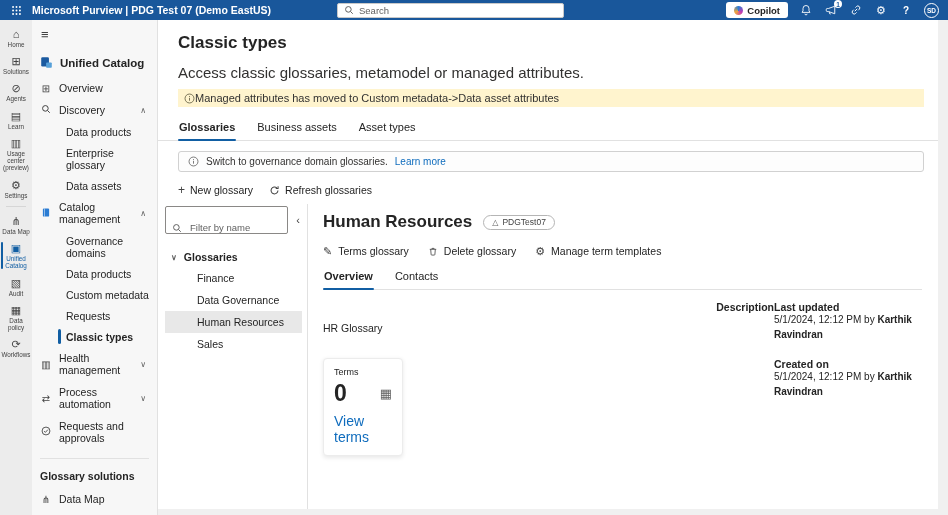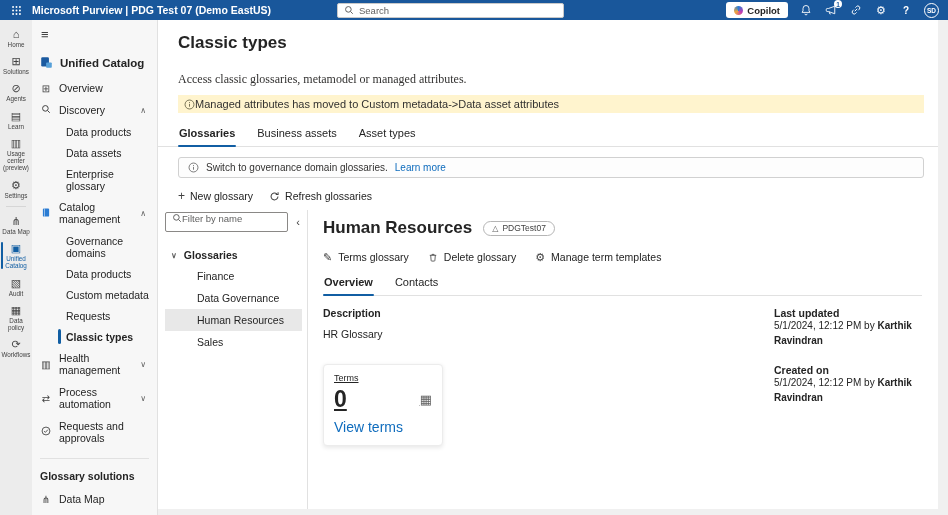--- a/index.html
+++ b/index.html
@@ -39,59 +39,59 @@
   .sb-child { display:block; padding:4.5px 4px 4.5px 34px; cursor:pointer; position:relative; }
   .sb-child.selected { font-weight:700; }
   .sb-child.selected::before { content:""; position:absolute; left:26px; top:3px; bottom:3px; width:3px; background:var(--accent,#115ea3); border-radius:2px; }
   .sb-divider { height:1px; background:#e1e1e1; margin:9px 8px; }
   .sb-related { padding:2px 8px 6px; font-weight:700; font-size:10.5px; }
 
   
   .main { position:absolute; top:20px; left:158px; right:10px; bottom:6px; background:#fff; display:flex; flex-direction:column; overflow:hidden; }
   .head-sec { padding:13px 14px 0 20px; }
   .page-title { font-size:17px; font-weight:700; color:#242424; }
-  .subtitle { font-size:12px; color:#323130; margin-top:19px;font-family:Liberation Serif, serif; }
+  .subtitle { font-size:15px; color:#323130; margin-top:11px; }
   .warn-banner { margin-top:8px; background:var(--warning_bg,#fff4ce); display:flex; align-items:center; gap:0; padding:3px 6px; font-size:11px; color:#323130; }
   .tabs-row { display:flex; gap:20px; padding:0 20px; margin-top:9px; border-bottom:1px solid #e1e1e1; }
   .tab { position:relative; padding:5px 1px 7px; font-size:11px; color:#242424; cursor:pointer; }
   .tab.active { font-weight:700; }
   .tab.active::after { content:""; position:absolute; left:0; right:0; bottom:-1px; height:2px; background:var(--accent,#115ea3); border-radius:2px; }
   .info-banner { margin:10px 14px 0 20px; border:1px solid #d1d1d1; border-radius:3px; background:#fdfdfd; display:flex; align-items:center; gap:7px; padding:4px 9px; font-size:10px; color:#323130; }
   .link { color:var(--link,#0f6cbd); cursor:pointer; text-decoration:none; }
   .actions-row { display:flex; align-items:center; gap:16px; margin:12px 14px 0 20px; }
   .btn-primary { background:var(--primary,#1b5aa0); color:#fff; border:none; border-radius:2px; height:21px; padding:0 11px; font-size:10.5px; font-weight:700; font-family:inherit; cursor:pointer; }
   .btn-text { display:flex; align-items:center; gap:5px; background:none; border:none; font-family:inherit; font-size:10.5px; color:#242424; cursor:pointer; }
   .btn-text .bt-ico { color:#424242; font-size:12px; line-height:1; }
 
   .split { display:flex; flex:1; min-height:0; margin-top:8px; }
   .tree-pane { width:150px; flex:0 0 150px; border-right:1px solid #e1e1e1; padding:2px 5px 0 7px; }
   .filter-row { display:flex; align-items:center; gap:6px; }
-  .filter-input { flex:1; height:20px; border:1px solid #8a8886; border-radius:2px; background:#fff; display:flex; align-items:flex-start; gap:0; padding:0 6px; color:#616161; }
+  .filter-input { flex:1; height:28px; border:1px solid #8a8886; border-radius:2px; background:#fff; display:flex; align-items:flex-end; gap:8px; padding:0 6px; color:#616161; }
   .filter-input span { font-size:9.5px; }
   .collapse-chev { font-size:11px; color:#424242; cursor:pointer; padding:0 2px; }
   .tree { margin-top:13px; font-size:10.5px; }
   .tree-root { display:flex; align-items:center; gap:7px; font-weight:700; padding:4px 0 4px 6px; cursor:pointer; }
   .tree-root .chev { font-size:8px; color:#616161; }
   .tree-item { padding:5px 0 5px 32px; cursor:pointer; }
   .tree-item.selected { background:var(--selected_bg,#e8e8e8); }
 
   .detail { flex:1; min-width:0; padding:8px 16px 0 15px; display:flex; flex-direction:column; }
   .detail-head { display:flex; align-items:center; gap:11px; }
   .detail-title { font-size:17px; font-weight:700; }
   .badge-pill { display:flex; align-items:center; gap:4px; border:1px solid #b5b5b5; border-radius:10px; padding:1.5px 8px; font-size:8.5px; color:#424242; }
   .badge-pill .b-ico { font-size:8px; color:#616161; }
   .cmdbar { display:flex; align-items:center; gap:19px; margin-top:13px; }
   .cmd { display:flex; align-items:center; gap:6px; font-size:10.5px; color:#242424; cursor:pointer; }
   .cmd .c-ico { color:#424242; font-size:11px; line-height:1; display:flex; align-items:center; }
   .detail-tabs { display:flex; gap:20px; margin-top:8px; border-bottom:1px solid #e1e1e1; }
   .detail-body { display:flex; flex:1; min-height:0; margin-top:11px; }
   .body-left { flex:1; min-width:0; }
-  .desc-label { font-size:10.5px; font-weight:700; }
+  .desc-label { font-size:10.5px; font-weight:700;text-align:right; }
   .desc-value { font-size:10.5px; margin-top:9px; color:#242424; }
-  .terms-card { width:120px; margin-top:24px; border:1px solid #ececec; border-radius:4px; box-shadow:0 1.5px 4px rgba(0,0,0,.09); padding:8px 10px 9px; background:#fff;text-decoration:underline; }
+  .terms-card { width:80px; margin-top:24px; border:1px solid #ececec; border-radius:4px; box-shadow:0 1.5px 4px rgba(0,0,0,.09); padding:8px 10px 9px; background:#fff; }
   .terms-label { font-size:9px; color:#242424; }
   .terms-row { display:flex; align-items:center; justify-content:space-between; margin-top:3px; }
   .terms-count { font-size:23px; font-weight:700; }
   .terms-grid { font-size:13px; color:#616161; }
   .view-terms { display:inline-block; margin-top:6px; font-size:14px; }
   .body-right { width:148px; flex:0 0 148px; }
   .meta-block { margin-bottom:16px; }
   .meta-label { font-size:10.5px; font-weight:700; }
   .meta-value { font-size:10px; line-height:1.45; color:#242424; }
   .meta-value b { font-weight:700; }
@@ -221,22 +221,22 @@
       <span class="sico">
         <svg width="10" height="10" viewBox="0 0 16 16" style="display:inline-block">
             <circle cx="7" cy="7" r="4.5" fill="none" stroke="#424242" stroke-width="1.6"></circle>
             <line x1="10.6" y1="10.6" x2="14" y2="14" stroke="#424242" stroke-width="1.6"></line>
           </svg>
       </span>
       <span>Discovery</span>
       <span class="chev">∧</span>
     </div>
     <div class="sb-child">Data products</div>
+    <div class="sb-child">Enterprise glossary</div>
     <div class="sb-child">Data assets</div>
-    <div class="sb-child">Enterprise glossary</div>
     <div class="sb-row">
       <span class="sico">
         <svg width="10" height="11" viewBox="0 0 16 16" style="display:inline-block">
             <rect x="3" y="1.5" width="10" height="13" rx="1.5" fill="#2b7cd3"></rect>
             <rect x="5.2" y="1.5" width="1.2" height="13" fill="#fff" opacity=".65"></rect>
           </svg>
       </span>
       <span style="flex:1 1 auto;">Catalog management</span>
       <span class="chev">∧</span>
     </div>

